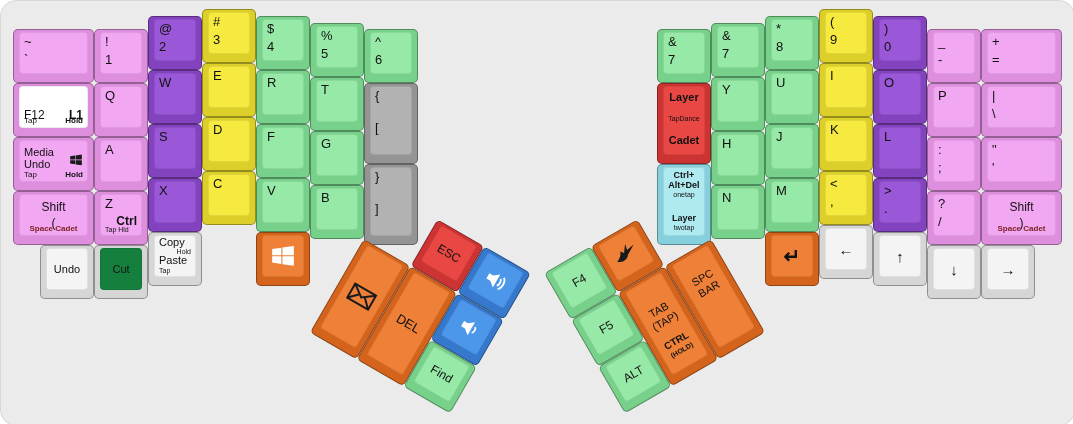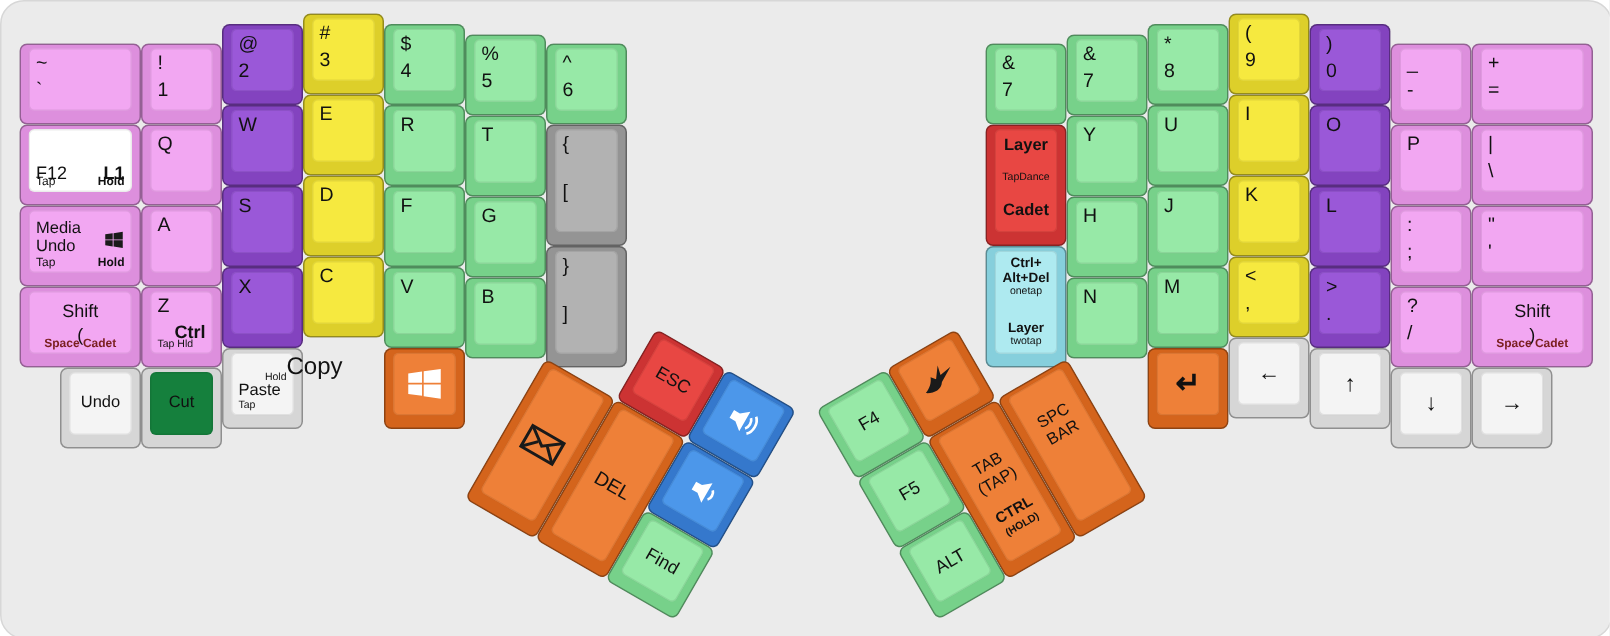--- a/index.html
+++ b/index.html
@@ -202,21 +202,21 @@
           <span class="lg cc" style="font-size: 11px;">Undo</span>
         </div>
       </div>
       <div class="k" style="left: 93px; top: 244.25px; width: 54px; height: 54px; background: rgb(214, 214, 214);">
         <div class="cap" style="background: #15803d;">
           <span class="lg cc" style="font-size: 11px;">Cut</span>
         </div>
       </div>
       <div class="k" style="left: 147px; top: 230.75px; width: 54px; height: 54px; background: rgb(214, 214, 214);">
         <div class="cap" style="background: rgb(244, 244, 244);">
-          <span class="lg tl" style="font-size: 16px; top: 1px; margin-left: 32px;">Copy</span>
+          <span class="lg tl" style="font-size: 11px; top: 1px;">Copy</span>
           <span class="lg tr" style="font-size: 7px; top: 12px;">Hold</span>
           <span class="lg tl" style="font-size: 11px; top: 19px;">Paste</span>
           <span class="lg bl" style="font-size: 7px;">Tap</span>
         </div>
       </div>
       <div class="k" style="left: 255px; top: 230.75px; width: 54px; height: 54px; background: rgb(212, 100, 28);">
         <div class="cap" style="background: rgb(238, 128, 56);">
           <span class="ic">
             <svg width="26" height="26" viewBox="0 0 24 24">
               <path fill="#ffffff" d="M2 5.5 L10.5 4.3 V11.3 H2 Z M11.5 4.15 L22 2.7 V11.3 H11.5 Z M2 12.3 H10.5 V19.3 L2 18.1 Z M11.5 12.3 H22 V21 L11.5 19.55 Z"></path>

